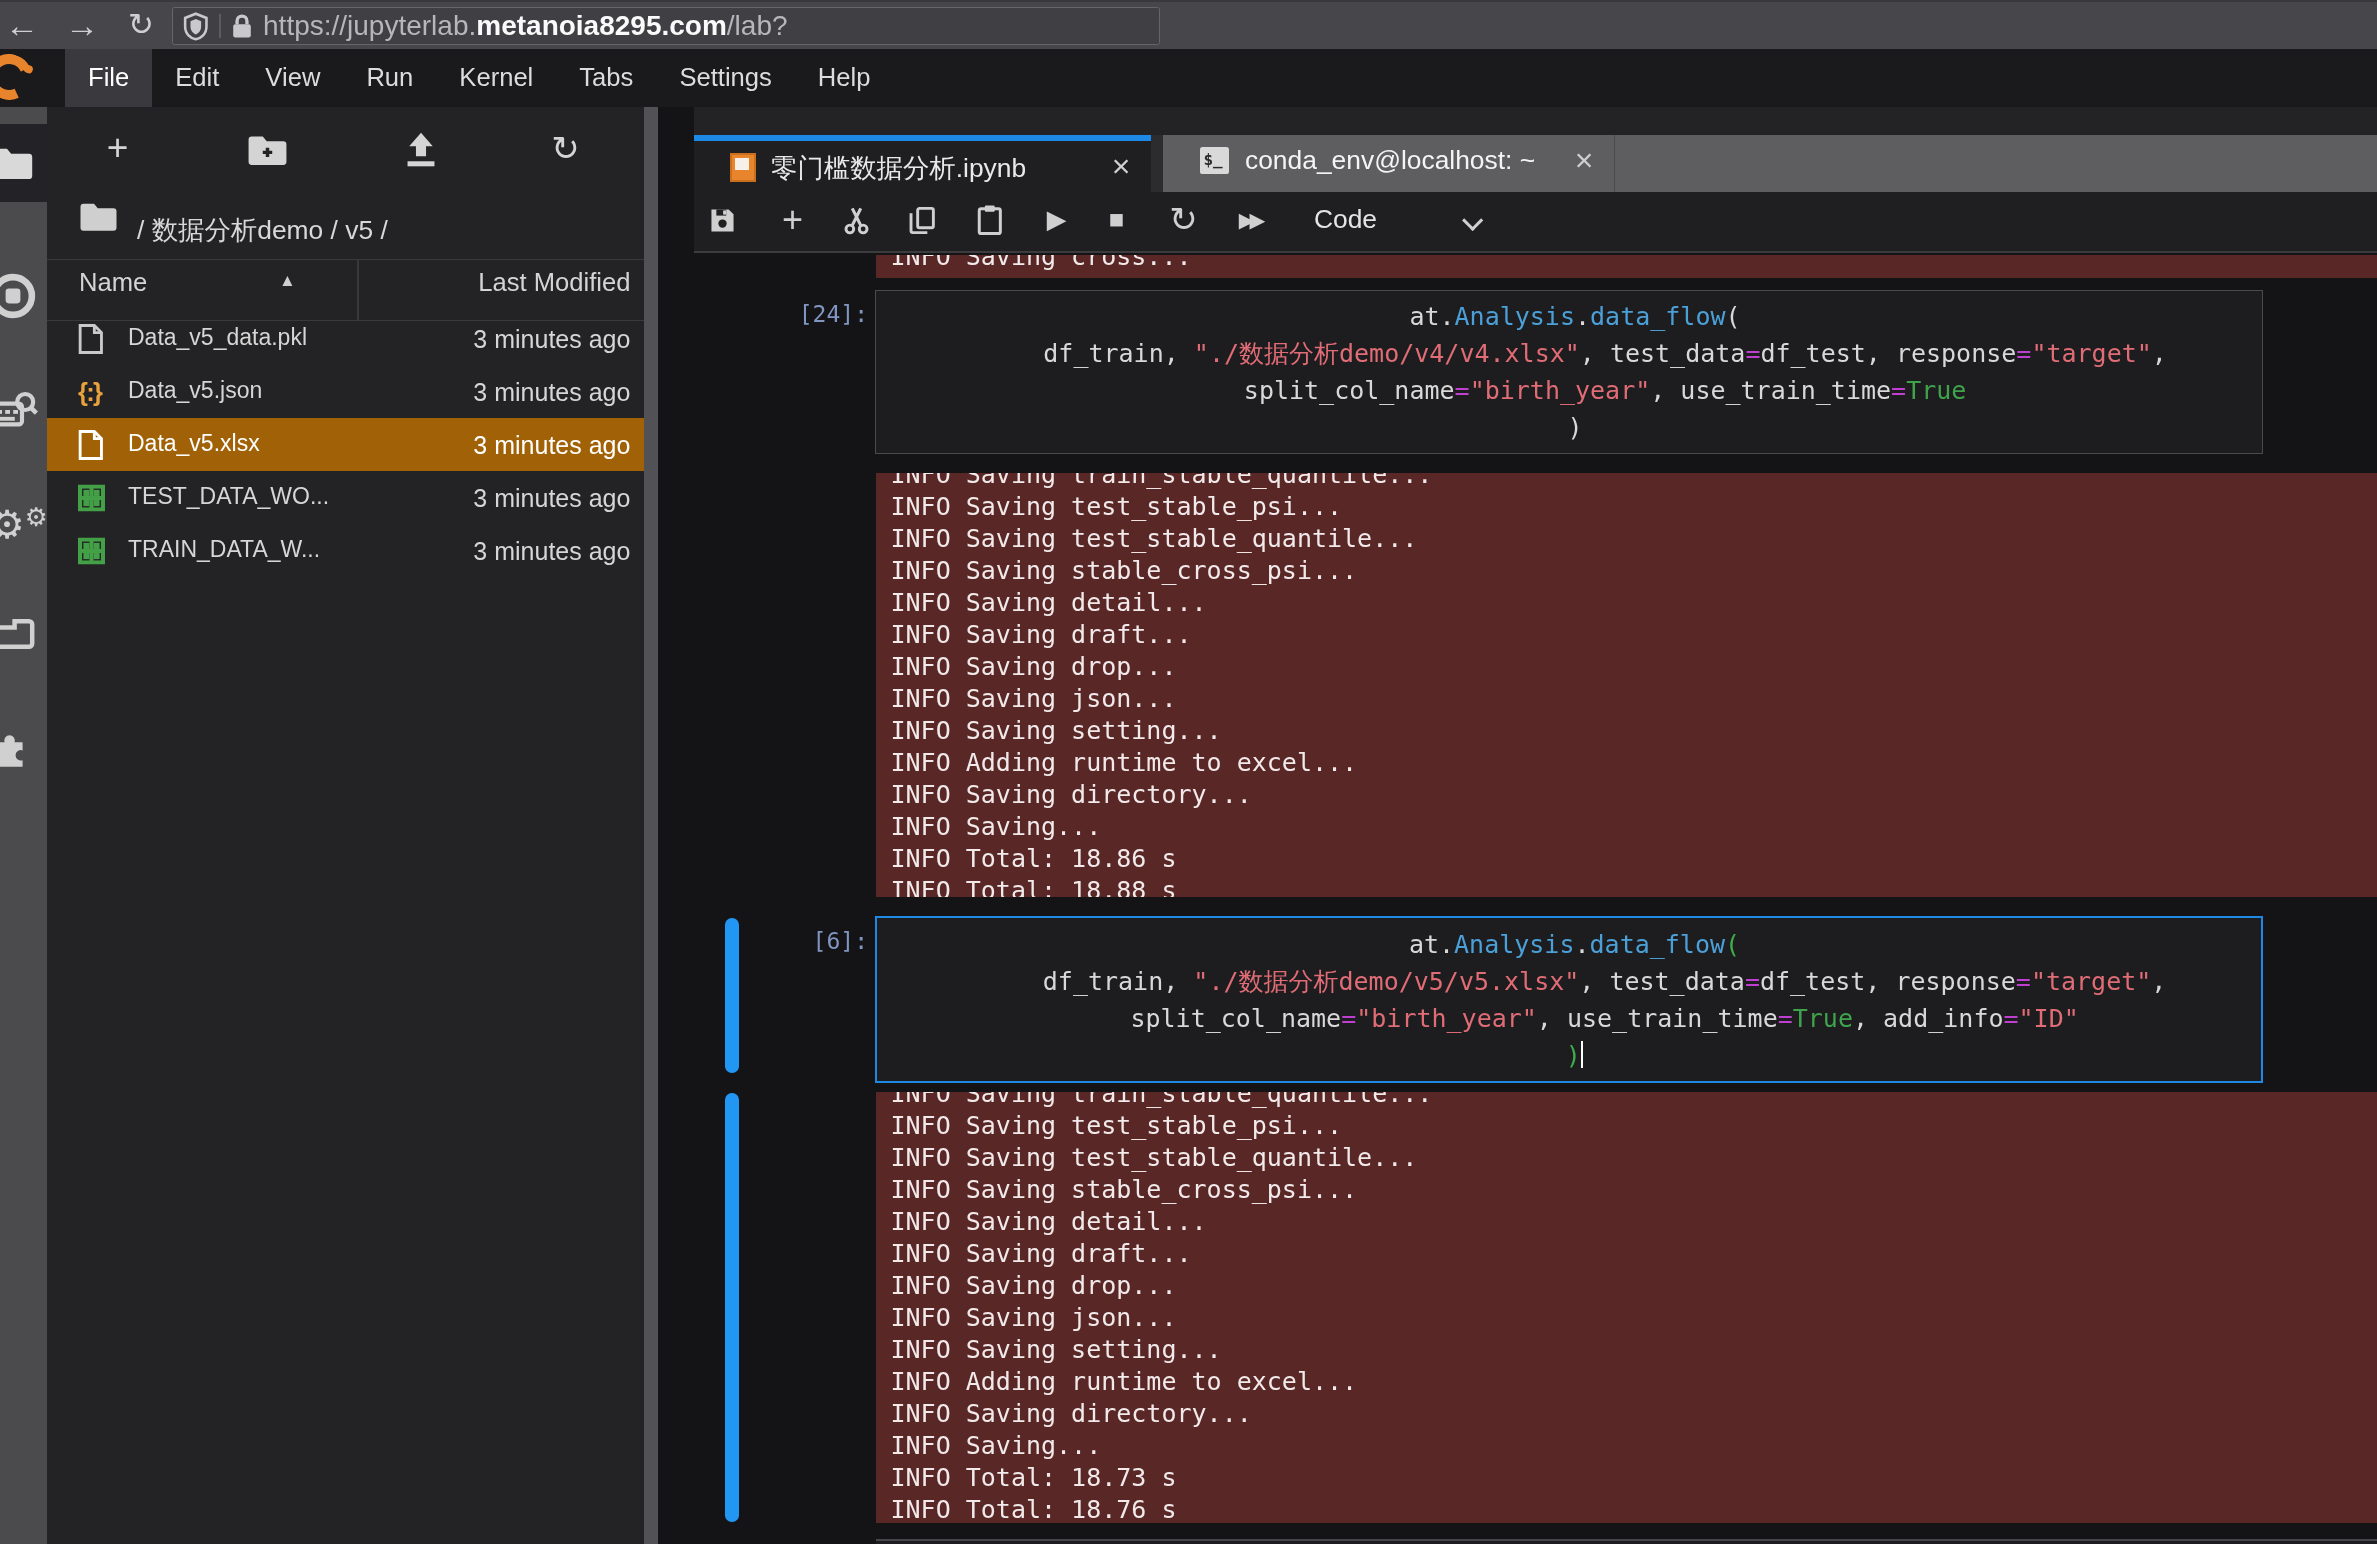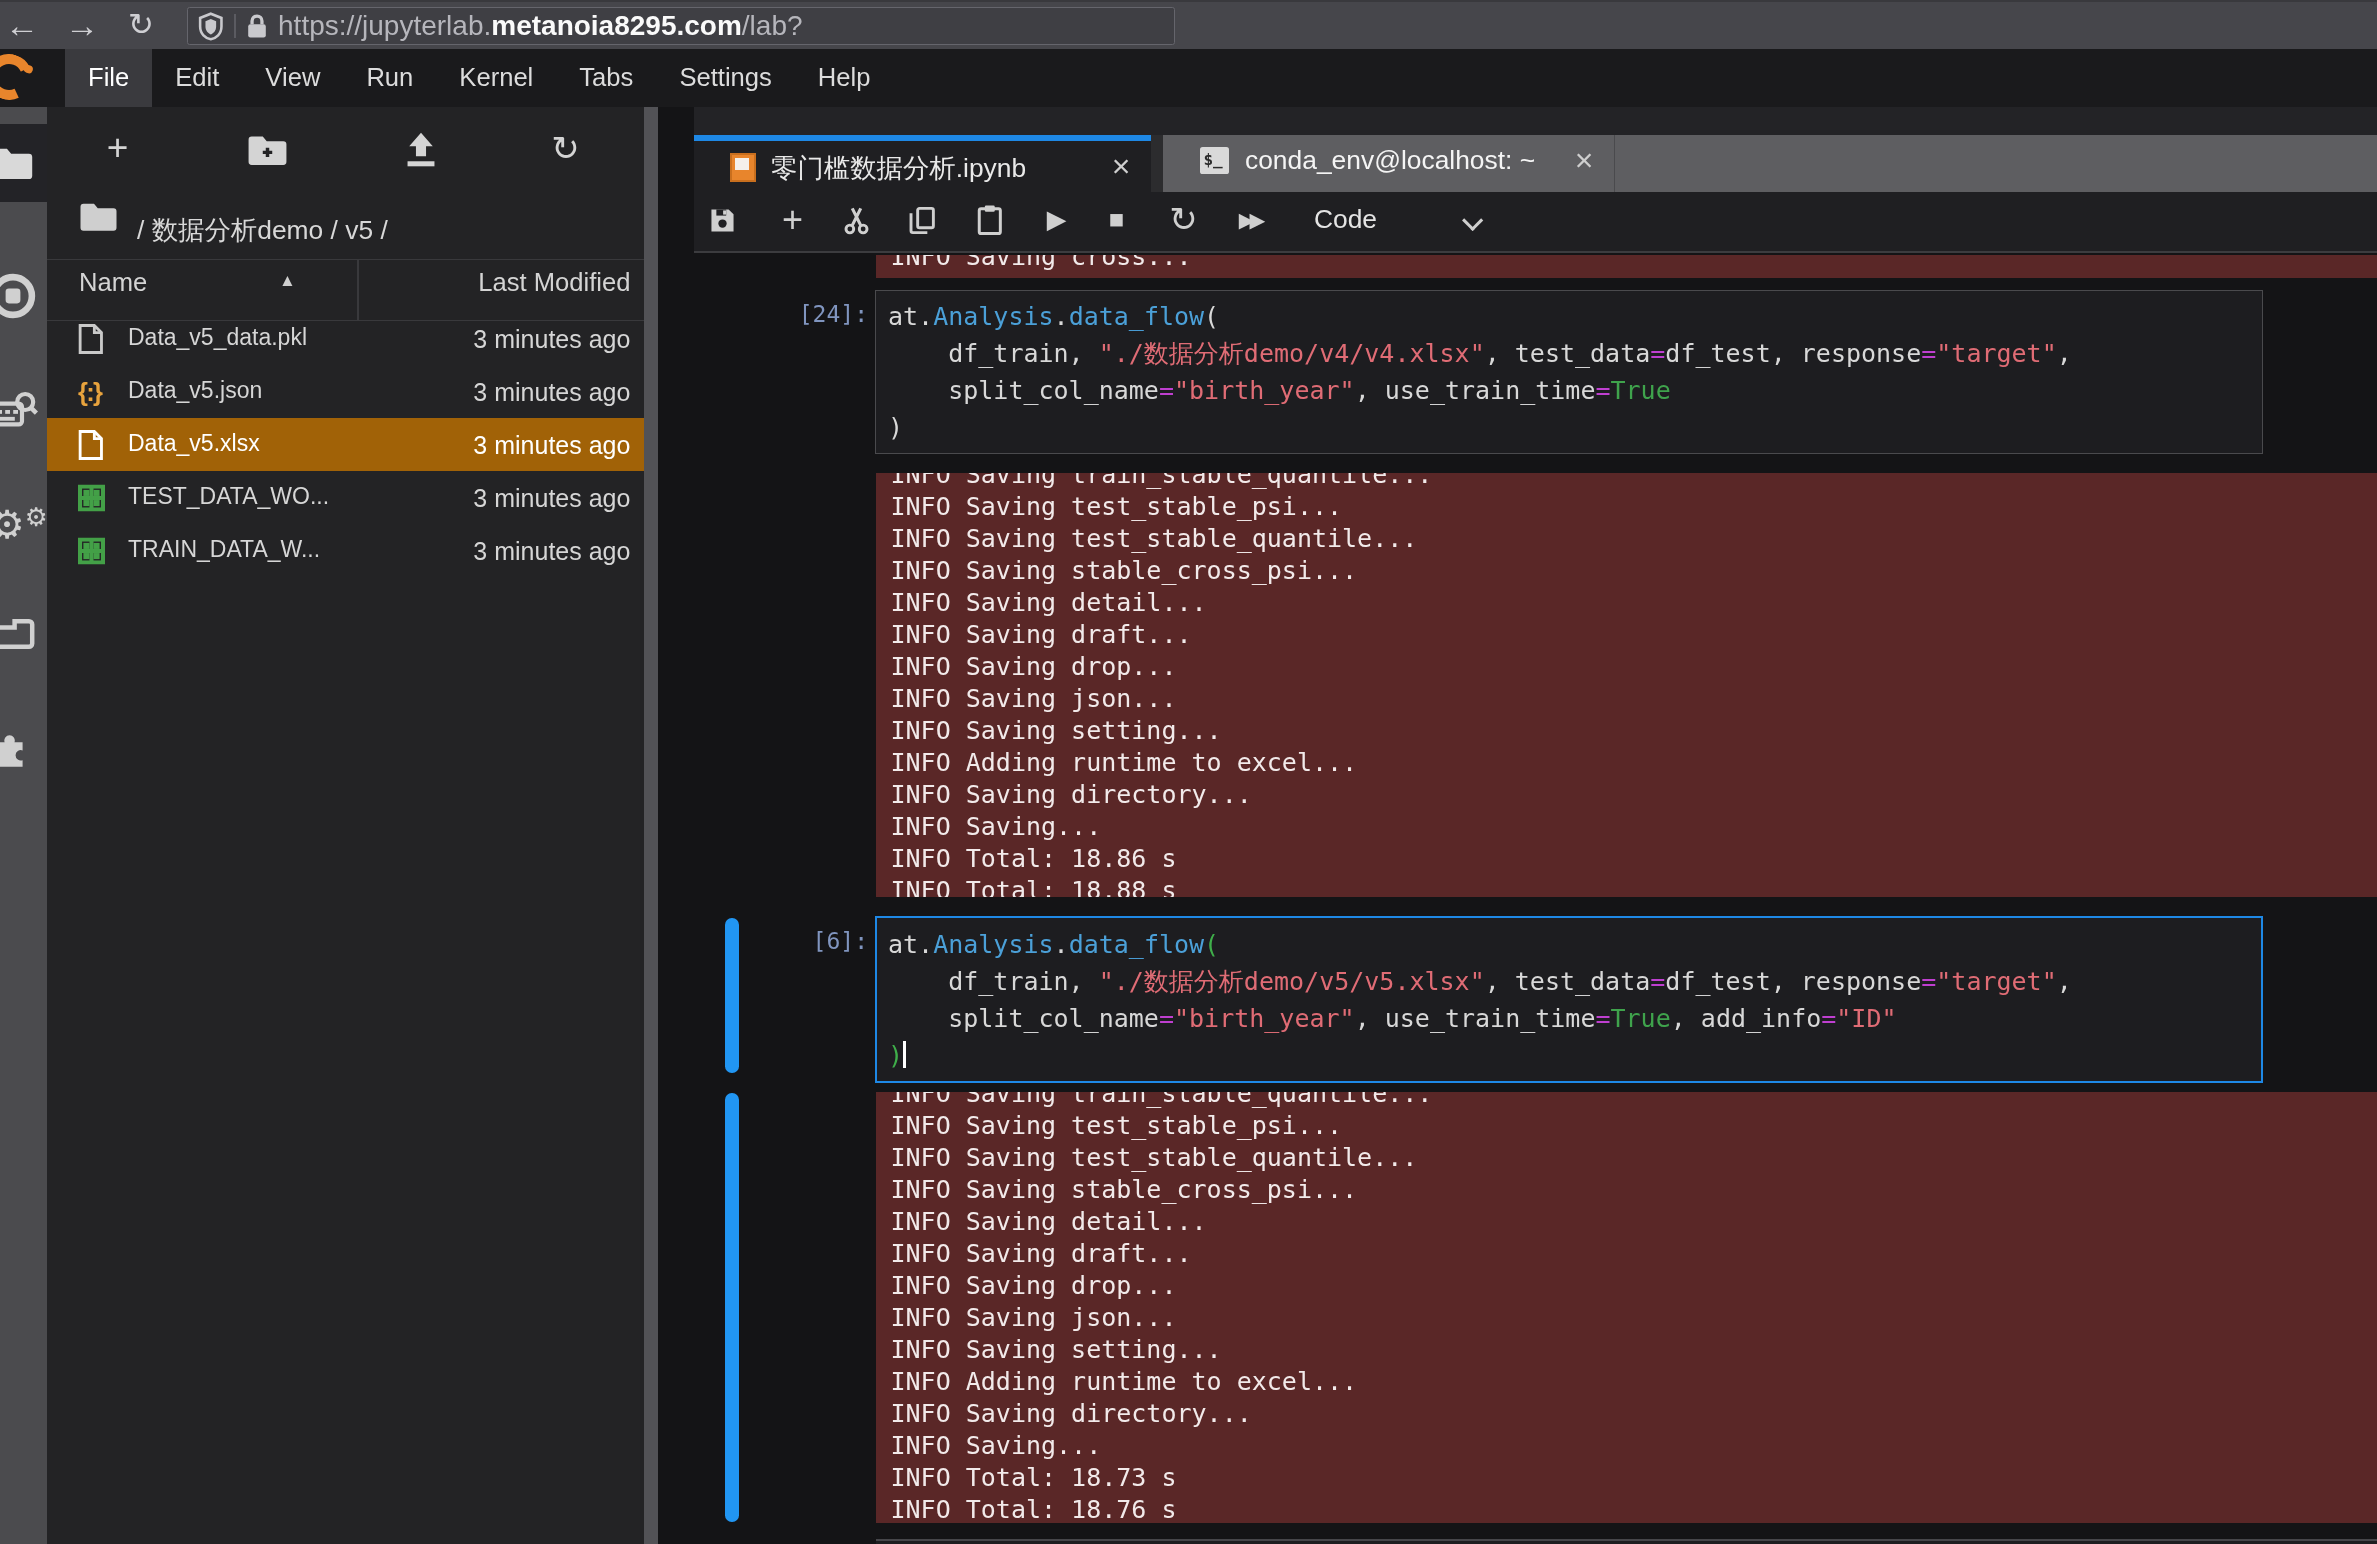--- a/index.html
+++ b/index.html
@@ -3,21 +3,21 @@
 <meta charset="utf-8">
 <style>
   * { margin:0; padding:0; box-sizing:border-box; }
   html,body { width:2377px; height:1545px; overflow:hidden; background:#141416;
               font-family:"Liberation Sans","DejaVu Sans",sans-serif; }
 
   
   #browser-bar { position:absolute; left:0; top:0; width:2377px; height:49px; background:#46464b; border-top:2.6px solid #39393d; }
   .nav-ic { position:absolute; top:0.9px; height:46px; line-height:44px; font-size:34px; color:#cfcfd3; }
   #nav-back { left:5.1px; } #nav-fwd { left:65px; } #nav-reload { left:128px; font-size:31px; }
-  #url-field { position:absolute; left:187px; top:5.1px; width:988px; height:38px; background:#3f3f44;
+  #url-field { position:absolute; left:172px; top:5.1px; width:988px; height:38px; background:#3f3f44;
                border:1.7px solid #65656c; border-radius:2.6px; display:flex; align-items:center; }
   #shield-icon { margin-left:10.2px; }
   .url-sep { width:1.7px; height:24px; background:#5b5b61; margin:0 10.2px; }
   #url-text { font-size:28px; margin-left:10.2px; color:#b6b6bc; white-space:nowrap; }
   #url-text .dom { color:#fafafa; font-weight:700; }
 
   
   #menu-bar { position:absolute; left:0; top:49px; width:2377px; height:58px; background:#1a1a1c; }
   #logo { position:absolute; left:-13.6px; top:5.1px; width:46px; height:46px; border-radius:50%;
           border:10.2px solid #e8852c; border-right-color:transparent; transform:rotate(20deg); }
@@ -80,21 +80,21 @@
   #nb-content { position:absolute; left:0; top:146px; width:1720px; height:1293px; background:#141416; overflow:hidden; }
 
   .outblock { position:absolute; left:182px; width:1537px; background:#5a2727; overflow:hidden; }
   .outblock pre { font-family:"DejaVu Sans Mono",monospace; font-size:25px; line-height:32px;
                   color:#f2eaea; padding-left:14.5px; white-space:pre; }
   #out-top { top:1.7px; height:23px; }
   #out-top pre { margin-top:-13.6px; }
   #out1 { top:220px; height:424px; } #out1 pre { margin-top:-14.5px; }
   #out2 { top:839px; height:431px; } #out2 pre { margin-top:-14.5px; }
 
-  .editor { position:absolute; left:181px; width:1388px; background:#1d1d20; border:1.7px solid #4a4a4d; padding:6.8px 0 0 12px; }
+  .editor { position:absolute; left:181px; width:1388px; background:#1d1d20; border:1.7px solid #4a4a4d; padding:6.8px 0 0 12px;text-align:center; }
   #cell24-editor { top:37px; height:164px; }
   #cell6-editor { top:663px; height:167px; border:2.6px solid #1e88e5; padding:7.7px 0 0 11px; }
   .cl { height:37px; font-family:"DejaVu Sans Mono",monospace; font-size:25px; line-height:37px; white-space:pre; }
   .tk-p { color:#d8d8d8; } .tk-b { color:#4ba0d8; } .tk-s { color:#e06c75; }
   .tk-o { color:#bf3fd0; } .tk-k { color:#3fa34c; } .tk-g { color:#3fae4a; }
   .tk-cur { display:inline-block; width:2.6px; height:27px; background:#ffffff; vertical-align:-4.3px; }
 
   .prompt { position:absolute; left:0; width:174px; text-align:right; font-family:"DejaVu Sans Mono",monospace;
             font-size:23px; color:#8095bf; }
   #prompt24 { top:48px; } #prompt6 { top:675px; }

